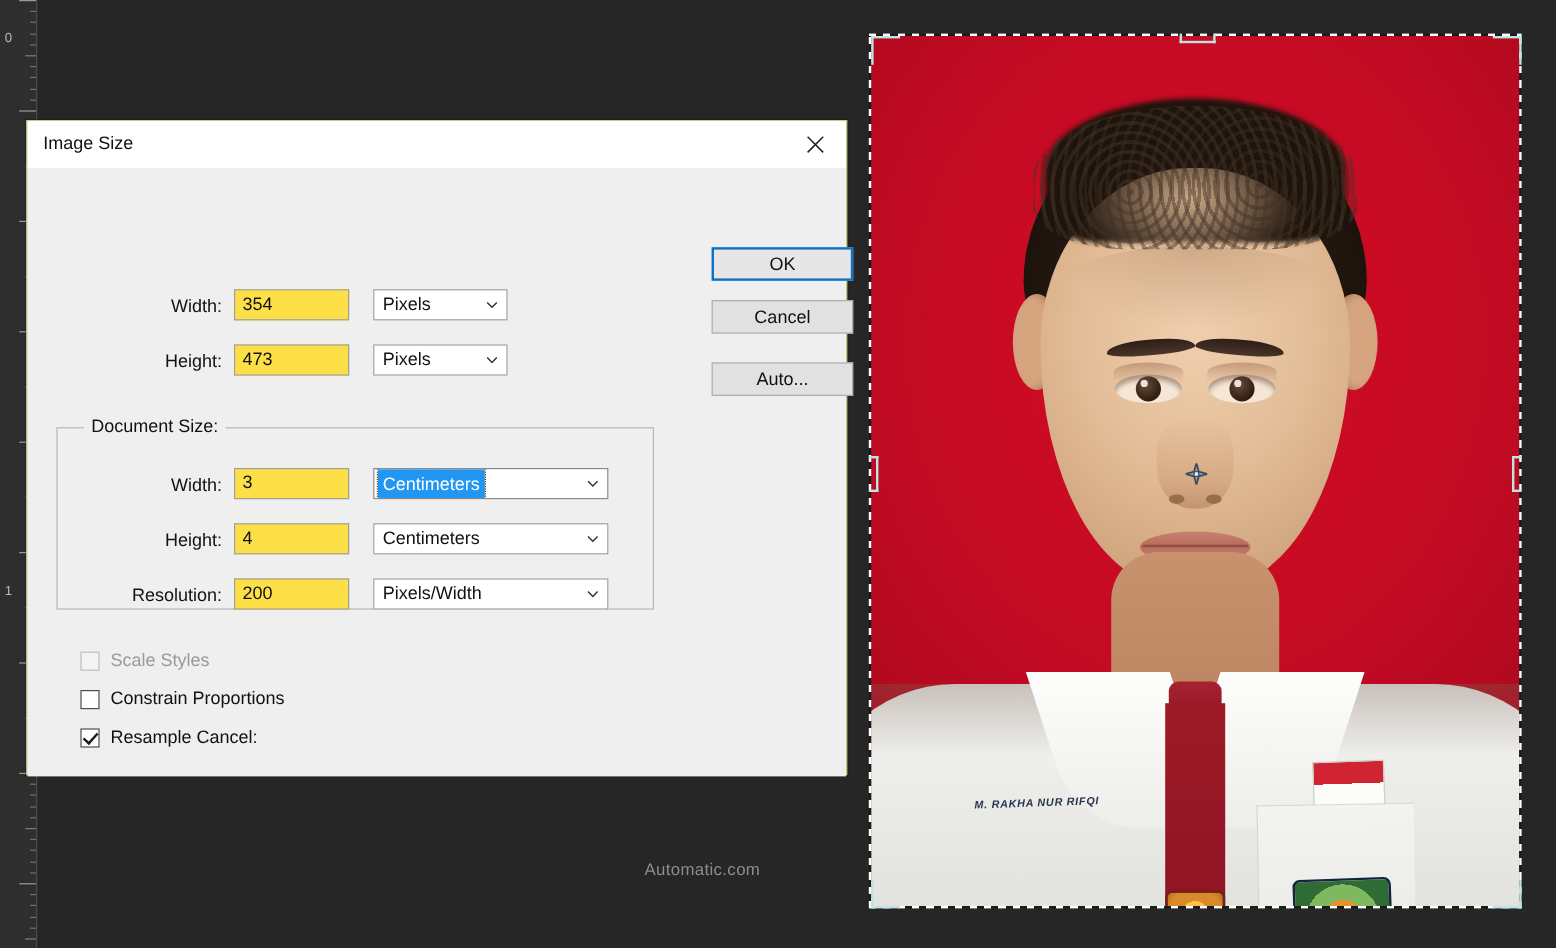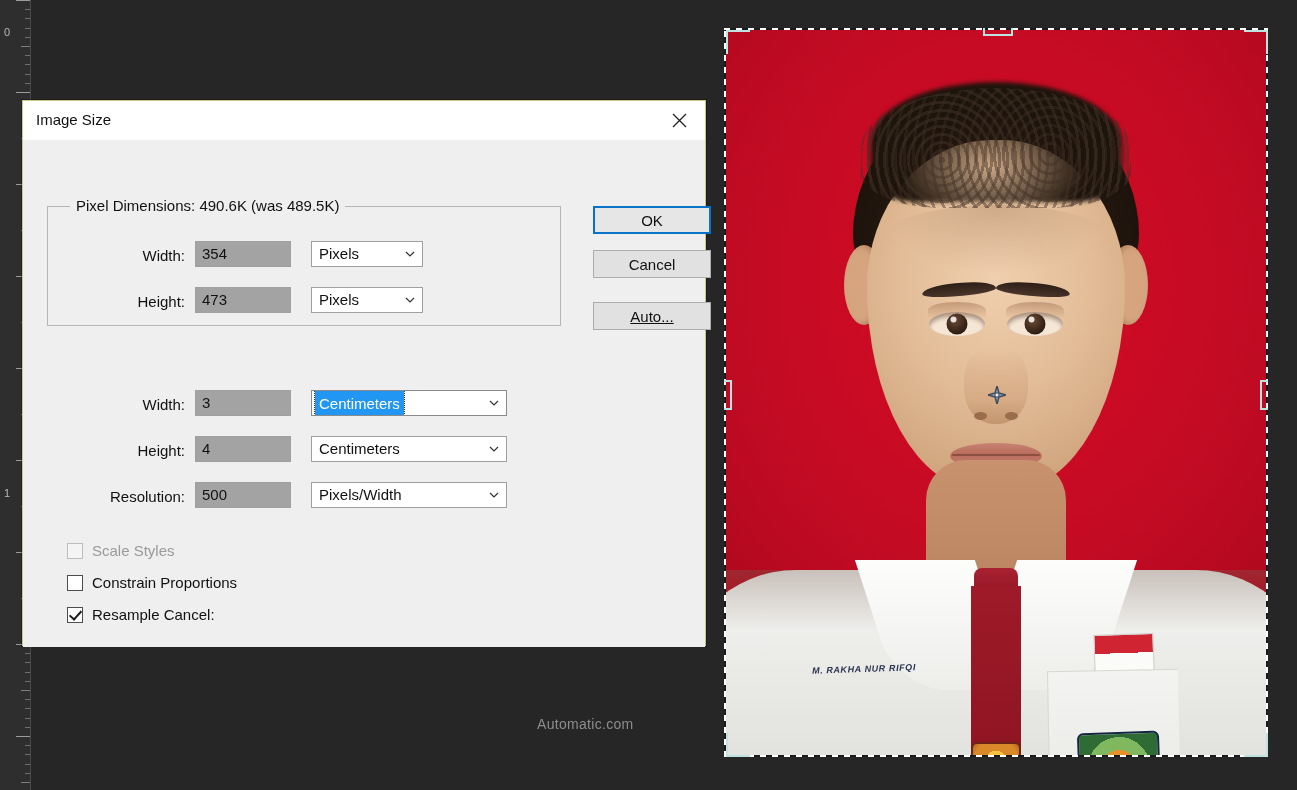--- a/index.html
+++ b/index.html
@@ -439,21 +439,21 @@
     position: absolute;
     right: 0; top: 3px;
     font-size: 15px;
     color: #111;
     white-space: nowrap;
   }
   .text-input {
     position: absolute;
     height: 26px;
     box-sizing: border-box;
-    background: #a3a3a3;
+    background: #fde047;
     border: 1px solid #a0a0a0;
     font-size: 15px;
     color: #111;
     padding: 0 6px;
     line-height: 24px;
     font-family: "Liberation Sans", sans-serif;
     outline: none;
   }
   .select-box {
     position: absolute;
@@ -505,21 +505,21 @@
     justify-content: center;
     cursor: pointer;
     font-family: "Liberation Sans", sans-serif;
   }
   .dlg-button.default {
     border: 2px solid #0c72c8;
     background: #e6e6e6;
   }
   #btn-ok     { top: 66px; }
   #btn-cancel { top: 110px; }
-  #btn-auto   { top: 162px; text-decoration: underline; }
+  #btn-auto   { top: 162px; }
 
   
   .checkbox-row {
     position: absolute;
     left: 44px;
     display: flex;
     align-items: center;
     gap: 9px;
     font-size: 15px;
     color: #111;
@@ -733,23 +733,20 @@
       <div id="dialog-title">Image Size</div>
       <div id="dialog-close">
         <svg width="15" height="15" viewBox="0 0 15 15">
           <path d="M1 1 L14 14 M14 1 L1 14" stroke="currentColor" stroke-width="1.3" fill="none"></path>
         </svg>
       </div>
     </div>
 
     <div id="dialog-body">
 
-      <div class="groupbox" id="group-pixel-dimensions">
-        <div class="groupbox-legend">Pixel Dimensions:  490.6K (was 489.5K)</div>
-      </div>
       <div class="field-row" style="left:24px; top:266px; width:0;"></div>
 
       <div style="position:absolute; left:100px; top:104px; width:62px;">
         <span class="field-label">Width:</span>
       </div>
       <div class="text-input" style="left:172px; top:101px; width:96px;">354</div>
       <div class="select-box" style="left:288px; top:101px; width:112px;">
         <span class="sel-text">Pixels</span>
         <svg class="chev" viewBox="0 0 10 10">
             <path d="M1 3 L5 7 L9 3" stroke="#333" stroke-width="1.2" fill="none"></path>
@@ -760,20 +757,23 @@
         <span class="field-label">Height:</span>
       </div>
       <div class="text-input" style="left:172px; top:147px; width:96px;">473</div>
       <div class="select-box" style="left:288px; top:147px; width:112px;">
         <span class="sel-text">Pixels</span>
         <svg class="chev" viewBox="0 0 10 10">
             <path d="M1 3 L5 7 L9 3" stroke="#333" stroke-width="1.2" fill="none"></path>
           </svg>
       </div>
 
+      <div class="groupbox" id="group-document-size">
+        <div class="groupbox-legend">Document Size:</div>
+      </div>
 
       <div style="position:absolute; left:100px; top:253px; width:62px;">
         <span class="field-label">Width:</span>
       </div>
       <div class="text-input" style="left:172px; top:250px; width:96px;">3</div>
       <div class="select-box highlighted" style="left:288px; top:250px; width:196px;">
         <span class="sel-text">Centimeters</span>
         <svg class="chev" viewBox="0 0 10 10">
             <path d="M1 3 L5 7 L9 3" stroke="#333" stroke-width="1.2" fill="none"></path>
           </svg>
@@ -786,21 +786,21 @@
       <div class="select-box" style="left:288px; top:296px; width:196px;">
         <span class="sel-text">Centimeters</span>
         <svg class="chev" viewBox="0 0 10 10">
             <path d="M1 3 L5 7 L9 3" stroke="#333" stroke-width="1.2" fill="none"></path>
           </svg>
       </div>
 
       <div style="position:absolute; left:60px; top:345px; width:102px;">
         <span class="field-label">Resolution:</span>
       </div>
-      <div class="text-input" style="left:172px; top:342px; width:96px;">500</div>
+      <div class="text-input" style="left:172px; top:342px; width:96px;">200</div>
       <div class="select-box" style="left:288px; top:342px; width:196px;">
         <span class="sel-text">Pixels/Width</span>
         <svg class="chev" viewBox="0 0 10 10">
             <path d="M1 3 L5 7 L9 3" stroke="#333" stroke-width="1.2" fill="none"></path>
           </svg>
       </div>
 
       <div class="checkbox-row disabled" id="row-scale-styles">
         <span class="cbox"></span>
         <span>Scale Styles</span>

